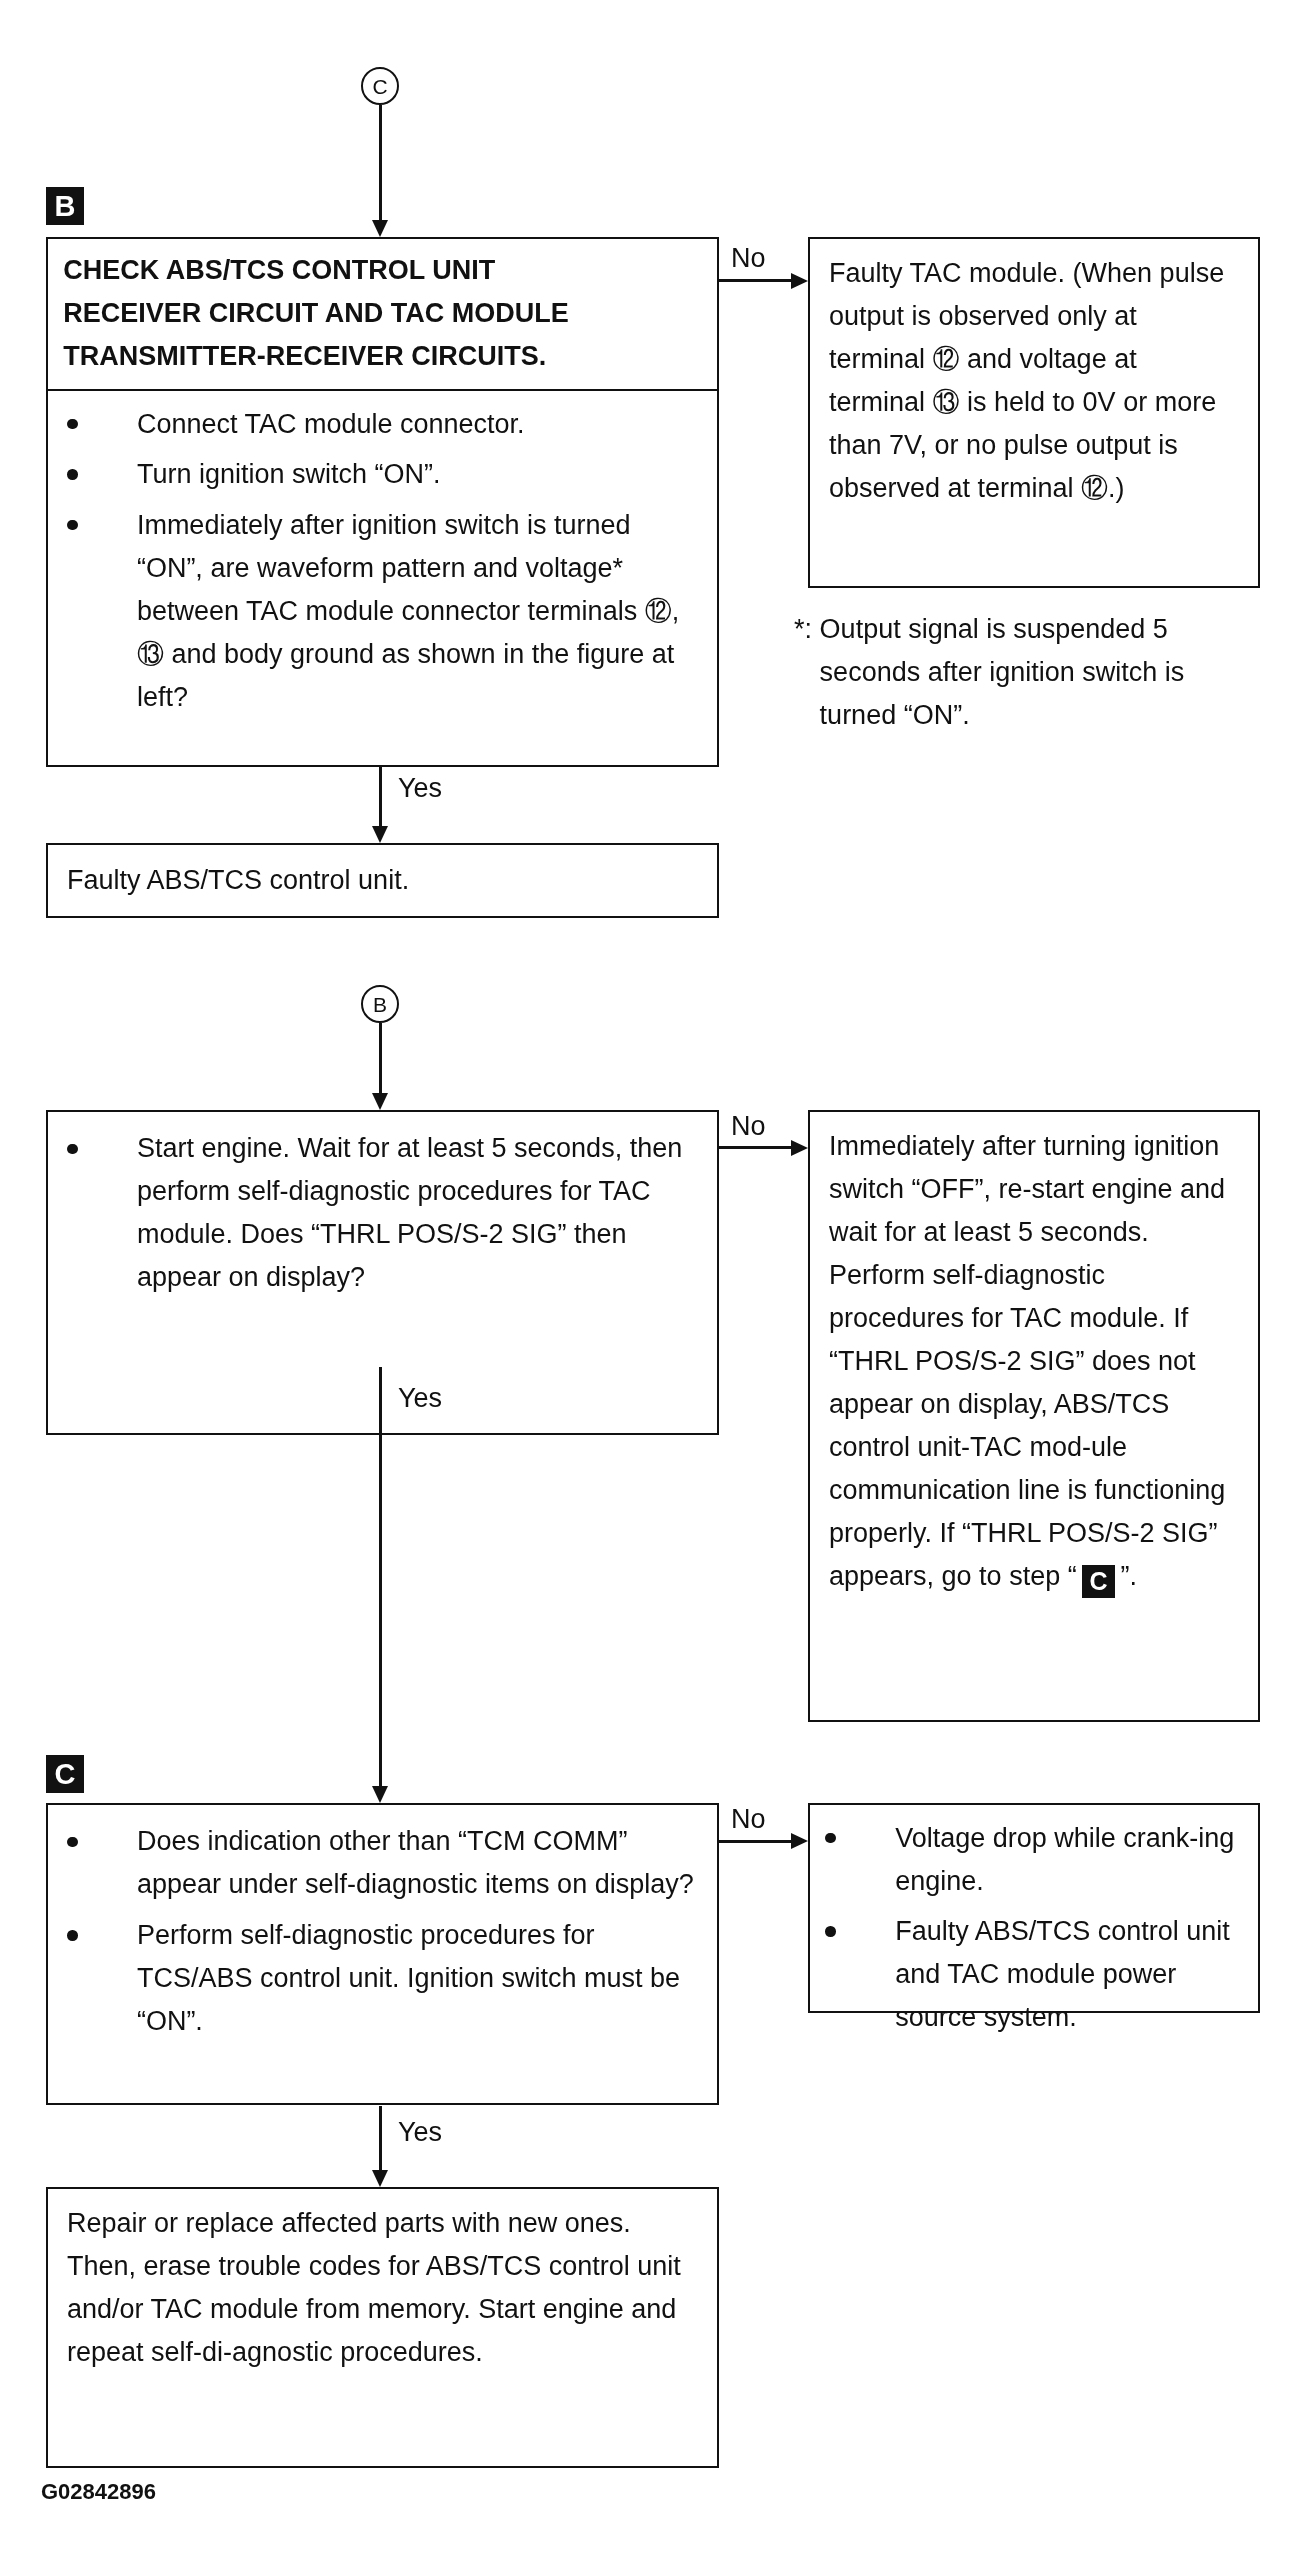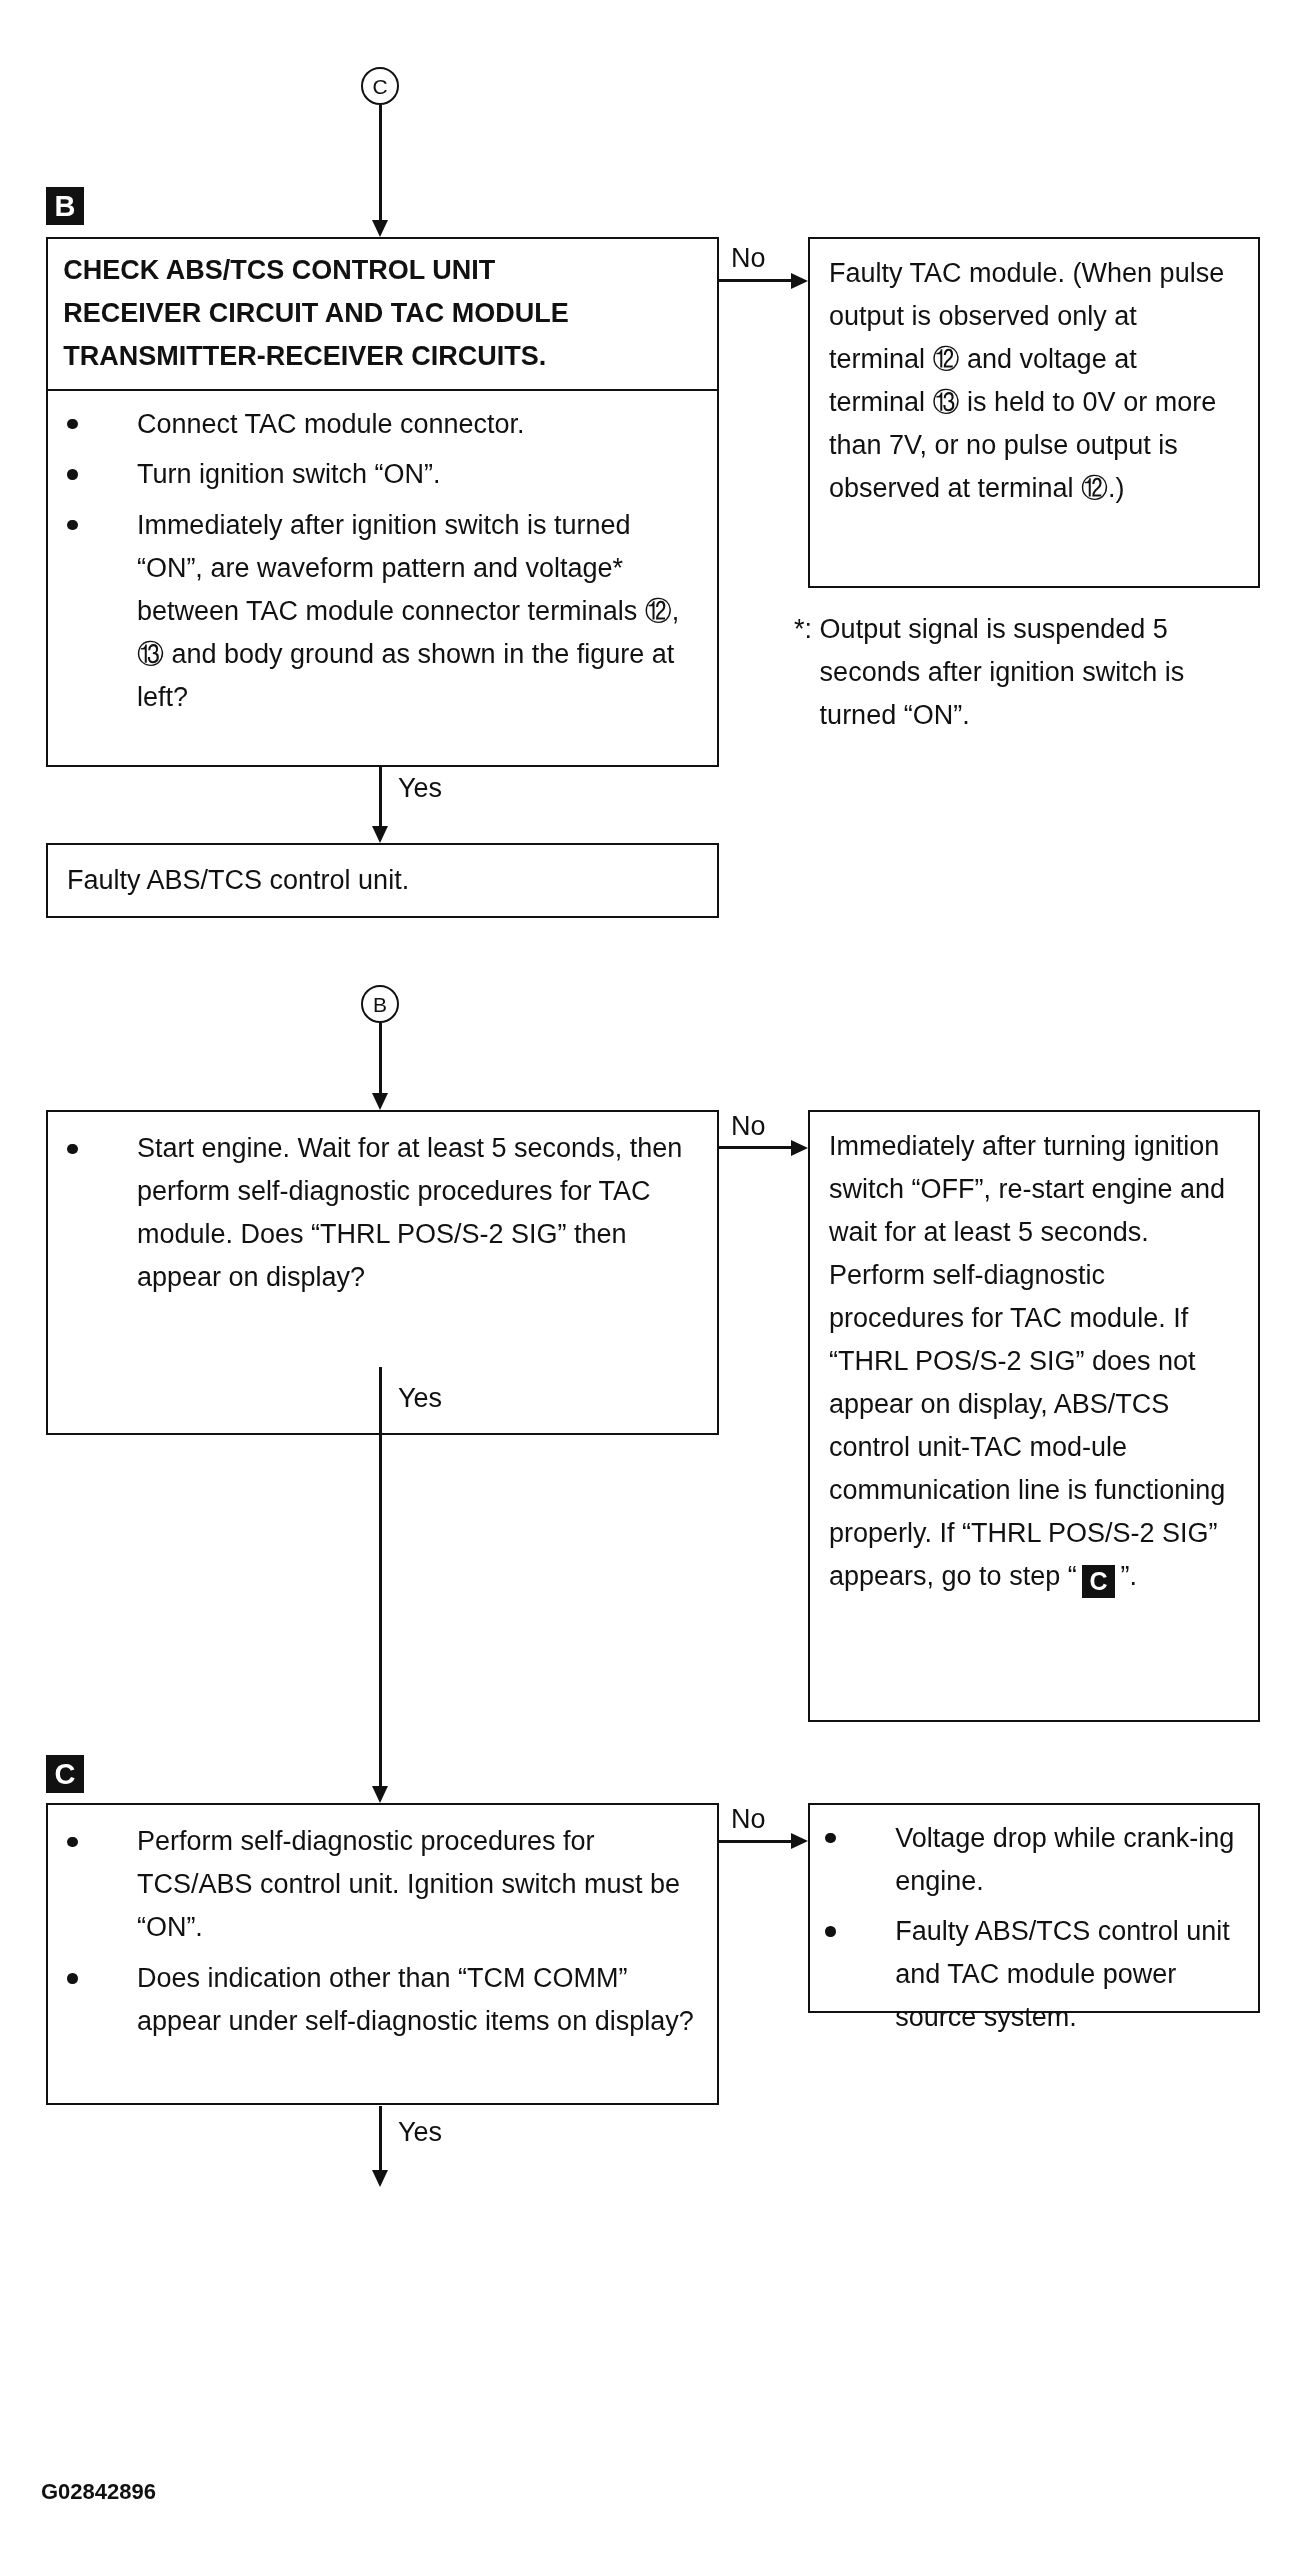--- a/index.html
+++ b/index.html
@@ -129,25 +129,25 @@
   <div class="branch-label" style="left:398px;top:1381px;">Yes</div>
 
   <div class="section-label" style="left:46px;top:1755px;">
     <span>C</span>
   </div>
 
   <div class="box" style="left:46px;top:1803px;width:673px;height:302px;">
     <div class="bullets" style="padding-top:15.3px;">
       <div class="bullet-row">
         <span class="bullet"></span>
-        <span class="bullet-text">Perform self-diagnostic procedures for TCS/ABS control unit. Ignition switch must be “ON”.</span>
+        <span class="bullet-text">Does indication other than “TCM COMM” appear under self-diagnostic items on display?</span>
       </div>
       <div class="bullet-row">
         <span class="bullet"></span>
-        <span class="bullet-text">Does indication other than “TCM COMM” appear under self-diagnostic items on display?</span>
+        <span class="bullet-text">Perform self-diagnostic procedures for TCS/ABS control unit. Ignition switch must be “ON”.</span>
       </div>
     </div>
   </div>
 
   <div class="branch-label" style="left:731px;top:1802px;">No</div>
   <div class="h-line" style="left:719px;top:1840px;width:74px;"></div>
   <div class="head-right" style="left:791px;top:1833px;"></div>
 
   <div class="box" style="left:808px;top:1803px;width:452px;height:210px;">
     <div class="bullets" style="padding:11.5px 15.3px;">
@@ -159,17 +159,20 @@
         <span class="bullet"></span>
         <span class="bullet-text">Faulty ABS/TCS control unit and TAC module power source system.</span>
       </div>
     </div>
   </div>
 
   <div class="v-line" style="left:379px;top:2106px;height:64px;"></div>
   <div class="head-down" style="left:372px;top:2170px;"></div>
   <div class="branch-label" style="left:398px;top:2115px;">Yes</div>
 
+  <div class="box" style="left:46px;top:2187px;width:673px;height:281px;">
+    <div class="plain-text">Repair or replace affected parts with new ones. Then, erase trouble codes for ABS/TCS control unit and/or TAC module from memory. Start engine and repeat self-di-agnostic procedures.</div>
+  </div>
 
   <div class="footer-code" style="left:41px;top:2478px;">G02842896</div>
 
 </div>
 
 
 </body></html>

